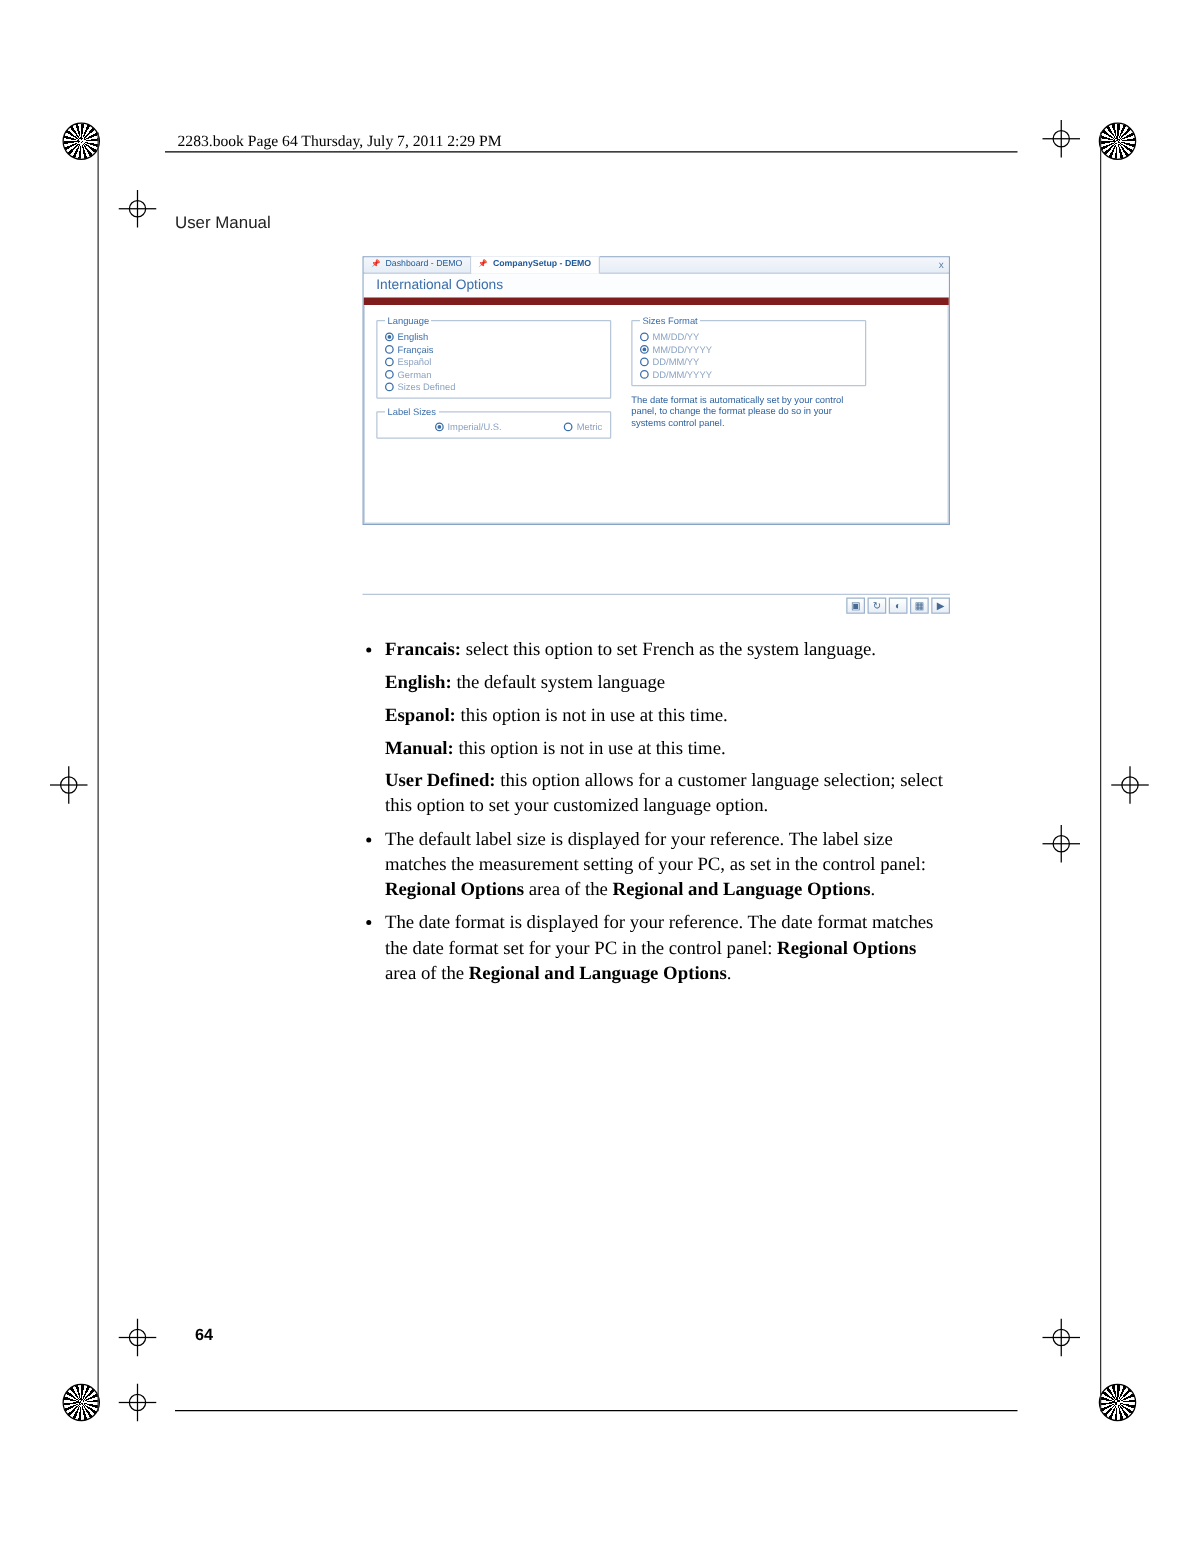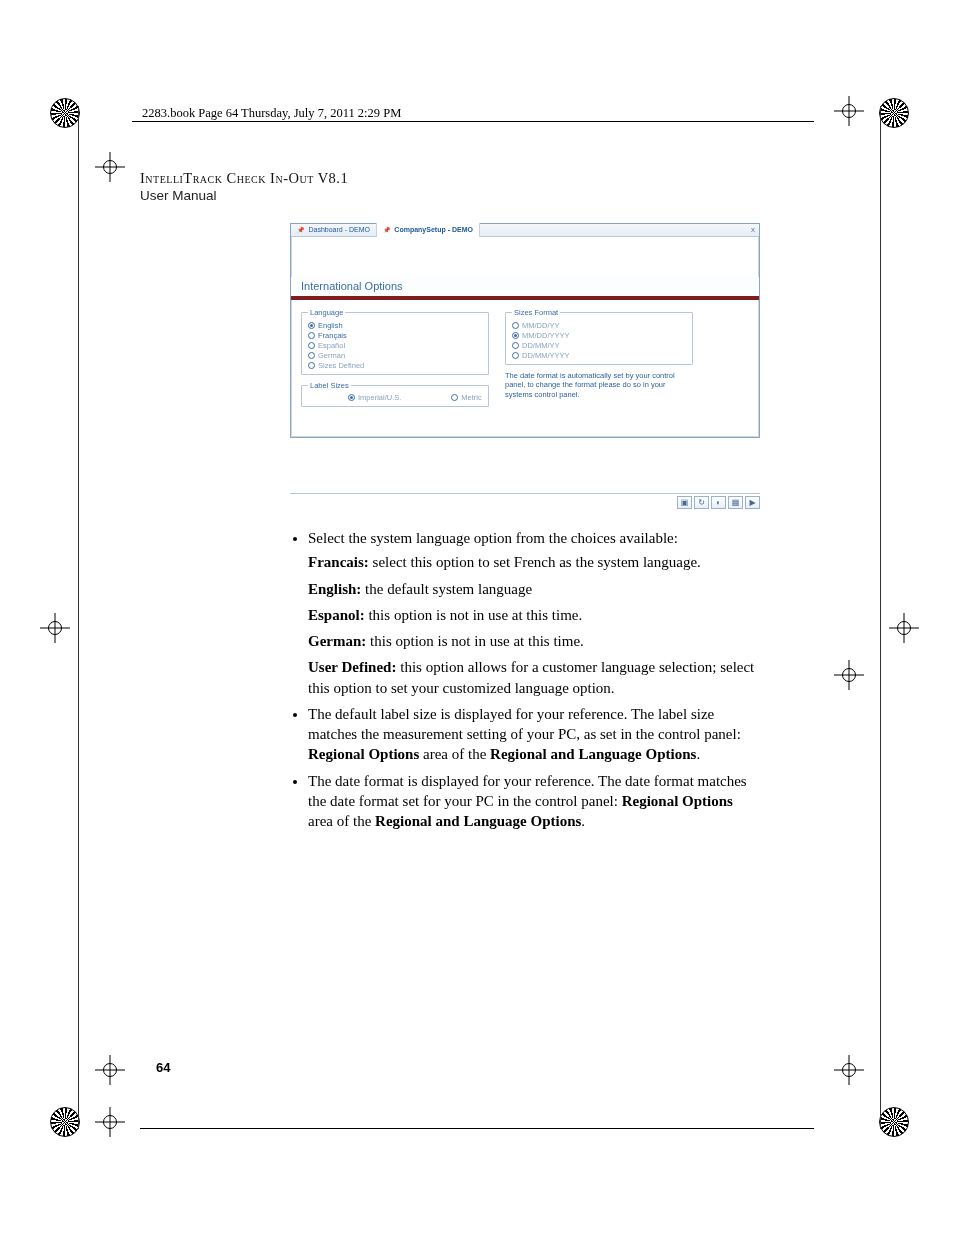--- a/index.html
+++ b/index.html
@@ -128,23 +128,22 @@
   }
   .shot .tab .pin { color: #2a76c1; margin-right: 2px; font-size: 6px; }
   .shot .tab.active { background: #fff; font-weight: bold; }
   .shot .tabs .x {
     position: absolute; right: 4px; top: 1px; font-size: 8px; color: #5c7ca3;
   }
   .shot .title {
     padding: 3px 8px 4px 10px;
     font-size: 11px;
     color: #3b6ea9;
-    border-bottom: 4px solid #7f1d1d;
+    border-bottom: 6px solid #7f1d1d;
     background: #fcfdfe;
-    margin-top: 40px;
   }
   .shot .body {
     display: flex;
     gap: 16px;
     padding: 8px 10px;
   }
   .shot .col { width: 188px; }
   .shot fieldset {
     border: 1px solid #b7c6d9;
     border-radius: 1px;
@@ -254,21 +253,20 @@
 
   <div class="side-rule-l"></div>
   <div class="side-rule-r"></div>
 
   <div class="top-rule">
     <div class="text">2283.book  Page 64  Thursday, July 7, 2011  2:29 PM</div>
   </div>
   <div class="bottom-rule"></div>
 
   <div class="content">
-    <div class="hdr-title">IntelliTrack Check In-Out V8.1</div>
     <div class="hdr-sub">User Manual</div>
 
     <div class="shot-wrap">
       <div class="shot">
         <div class="tabs">
           <div class="tab">
             <span class="pin">📌</span>
             <span>Dashboard - DEMO</span>
           </div>
           <div class="tab active">
@@ -346,25 +344,24 @@
         <div class="fbtn">↻</div>
         <div class="fbtn">◐</div>
         <div class="fbtn">▦</div>
         <div class="fbtn">▶</div>
       </div>
     </div>
 
     <div class="body-text">
       <ul>
         <li>
-          <span>Select the system language option from the choices available:</span>
           <p class="sub"><strong>Francais:</strong><span> select this option to set French as the system language.</span></p>
           <p class="sub"><strong>English:</strong><span> the default system language</span></p>
           <p class="sub"><strong>Espanol:</strong><span> this option is not in use at this time.</span></p>
-          <p class="sub"><strong>German:</strong><span> this option is not in use at this time.</span></p>
+          <p class="sub"><strong>Manual:</strong><span> this option is not in use at this time.</span></p>
           <p class="sub"><strong>User Defined:</strong><span> this option allows for a customer language selection; select this option to set your customized language option.</span></p>
         </li>
         <li>
           <span>The default label size is displayed for your reference. The label size matches the measurement setting of your PC, as set in the control panel: </span><strong>Regional Options</strong><span> area of the </span><strong>Regional and Language Options</strong><span>.</span>
         </li>
         <li>
           <span>The date format is displayed for your reference. The date format matches the date format set for your PC in the control panel: </span><strong>Regional Options</strong><span> area of the </span><strong>Regional and Language Options</strong><span>.</span>
         </li>
       </ul>
     </div>

